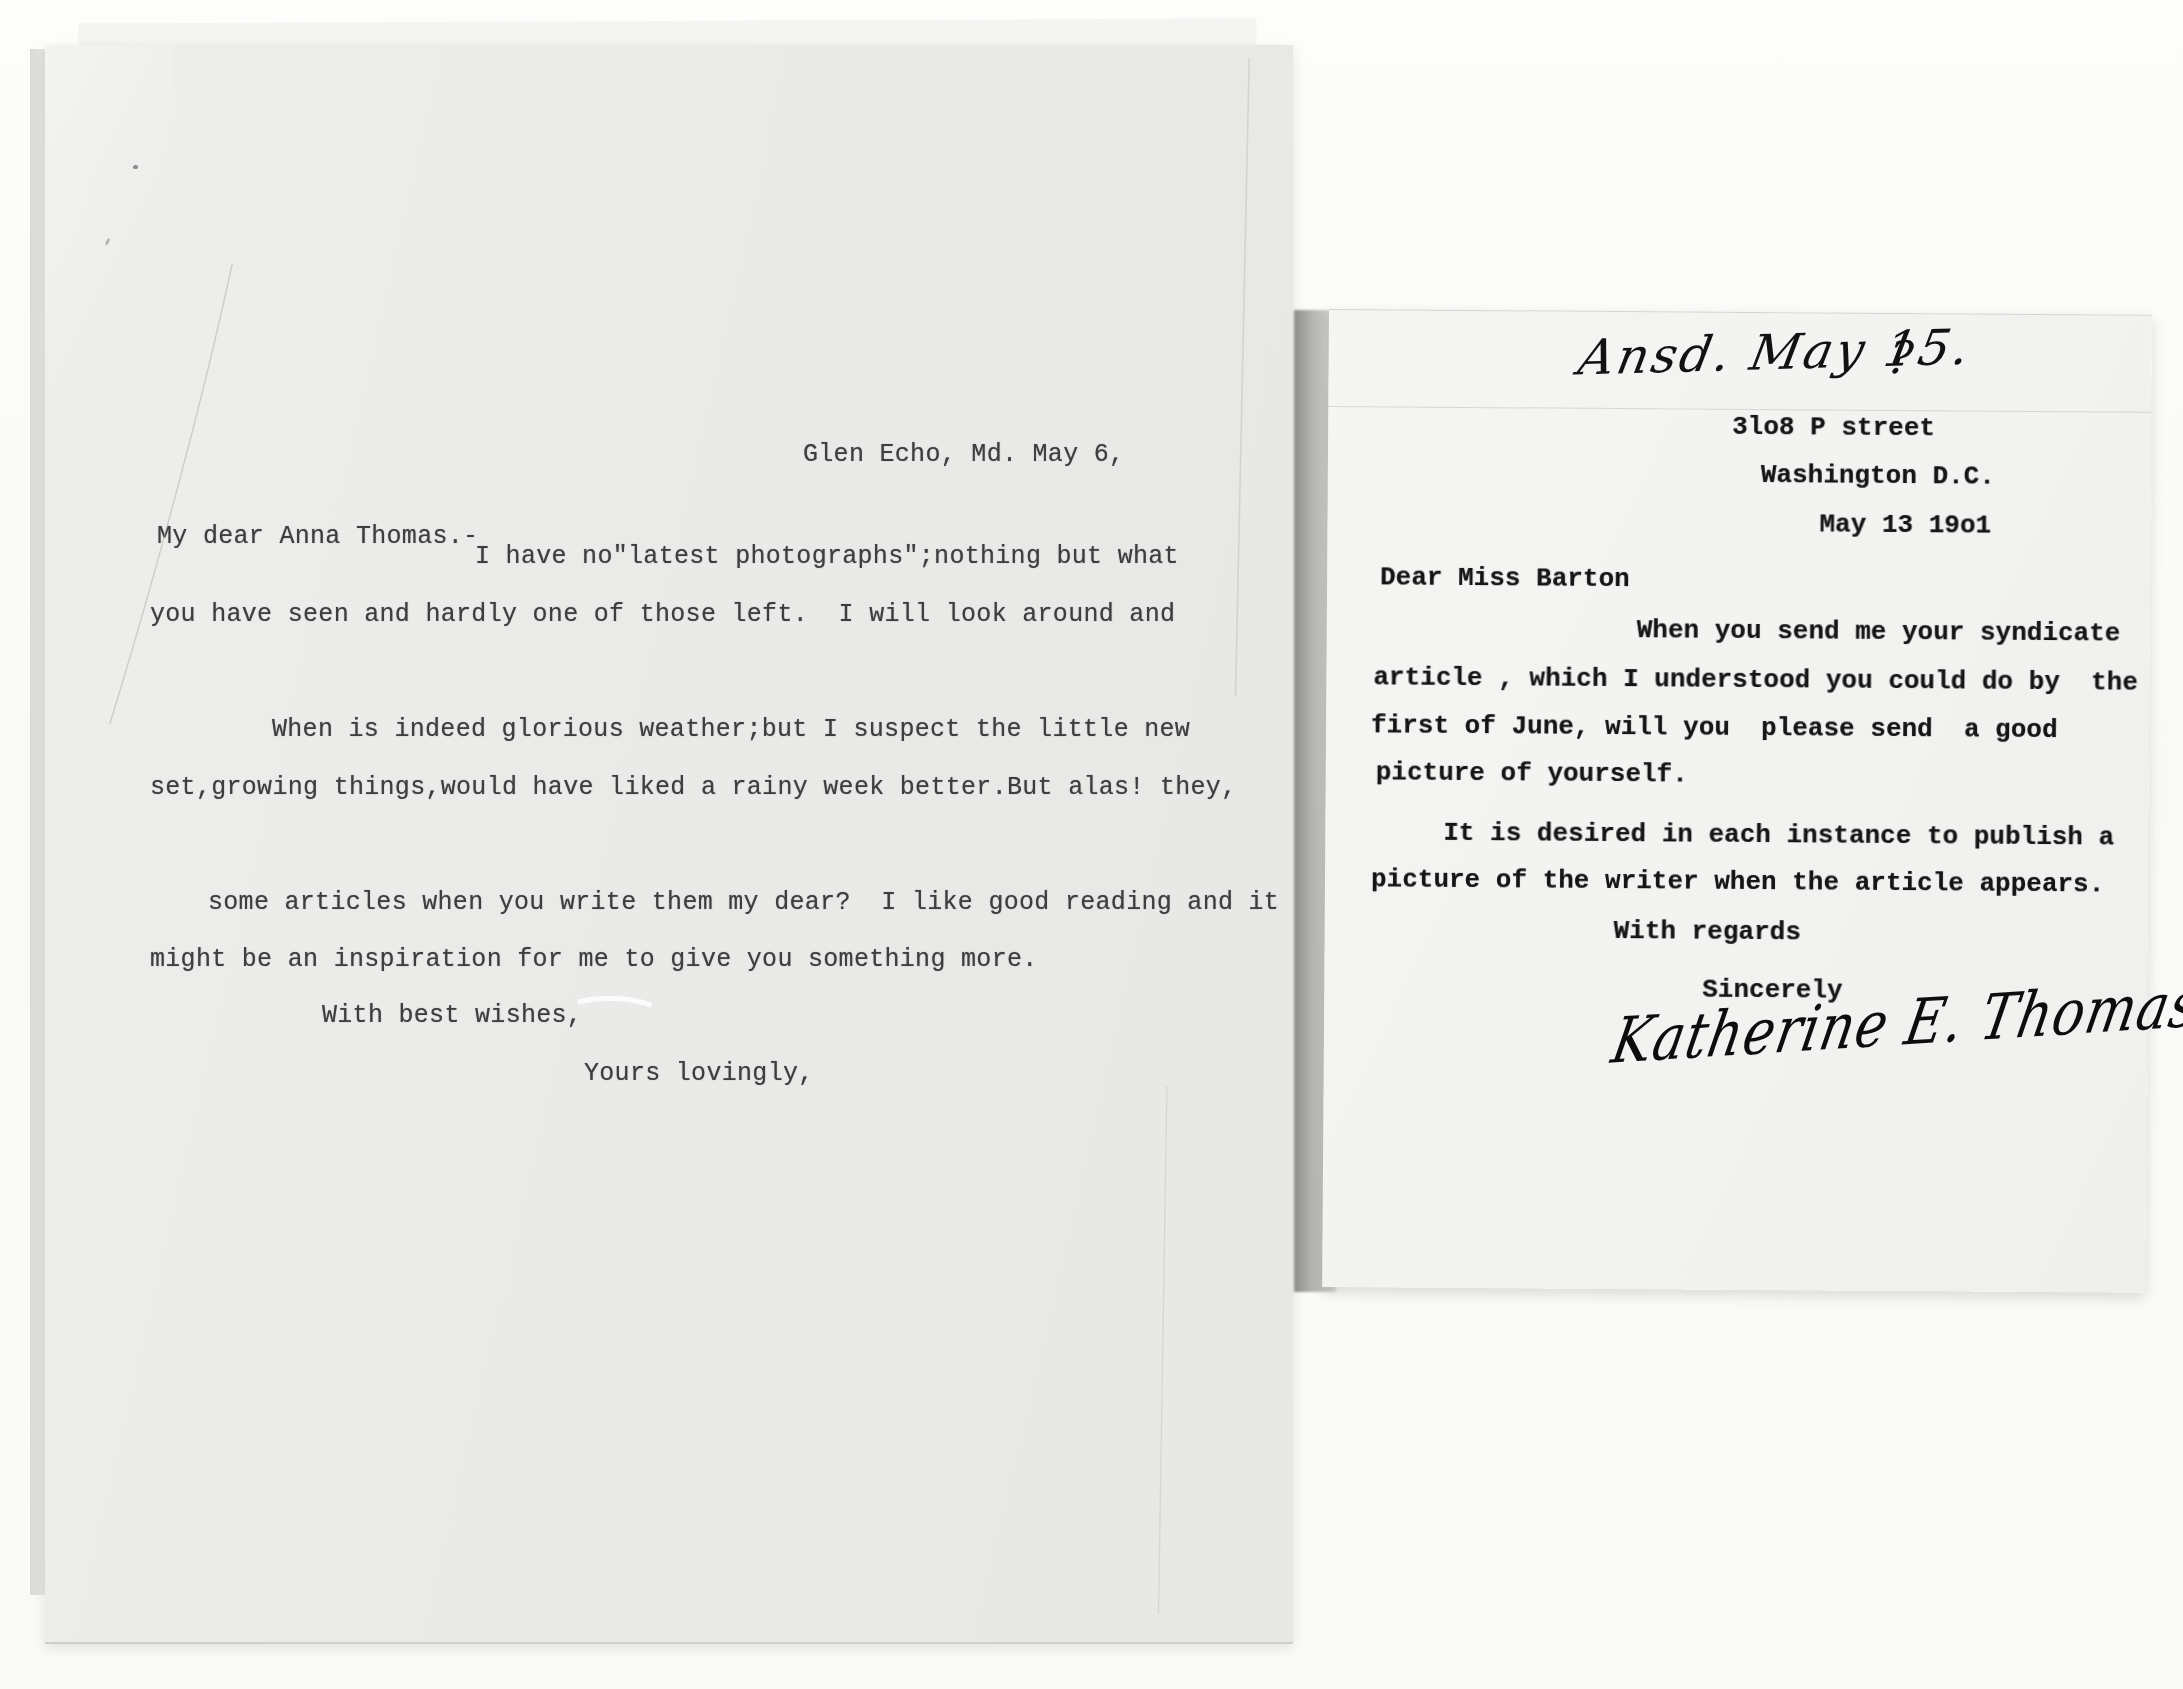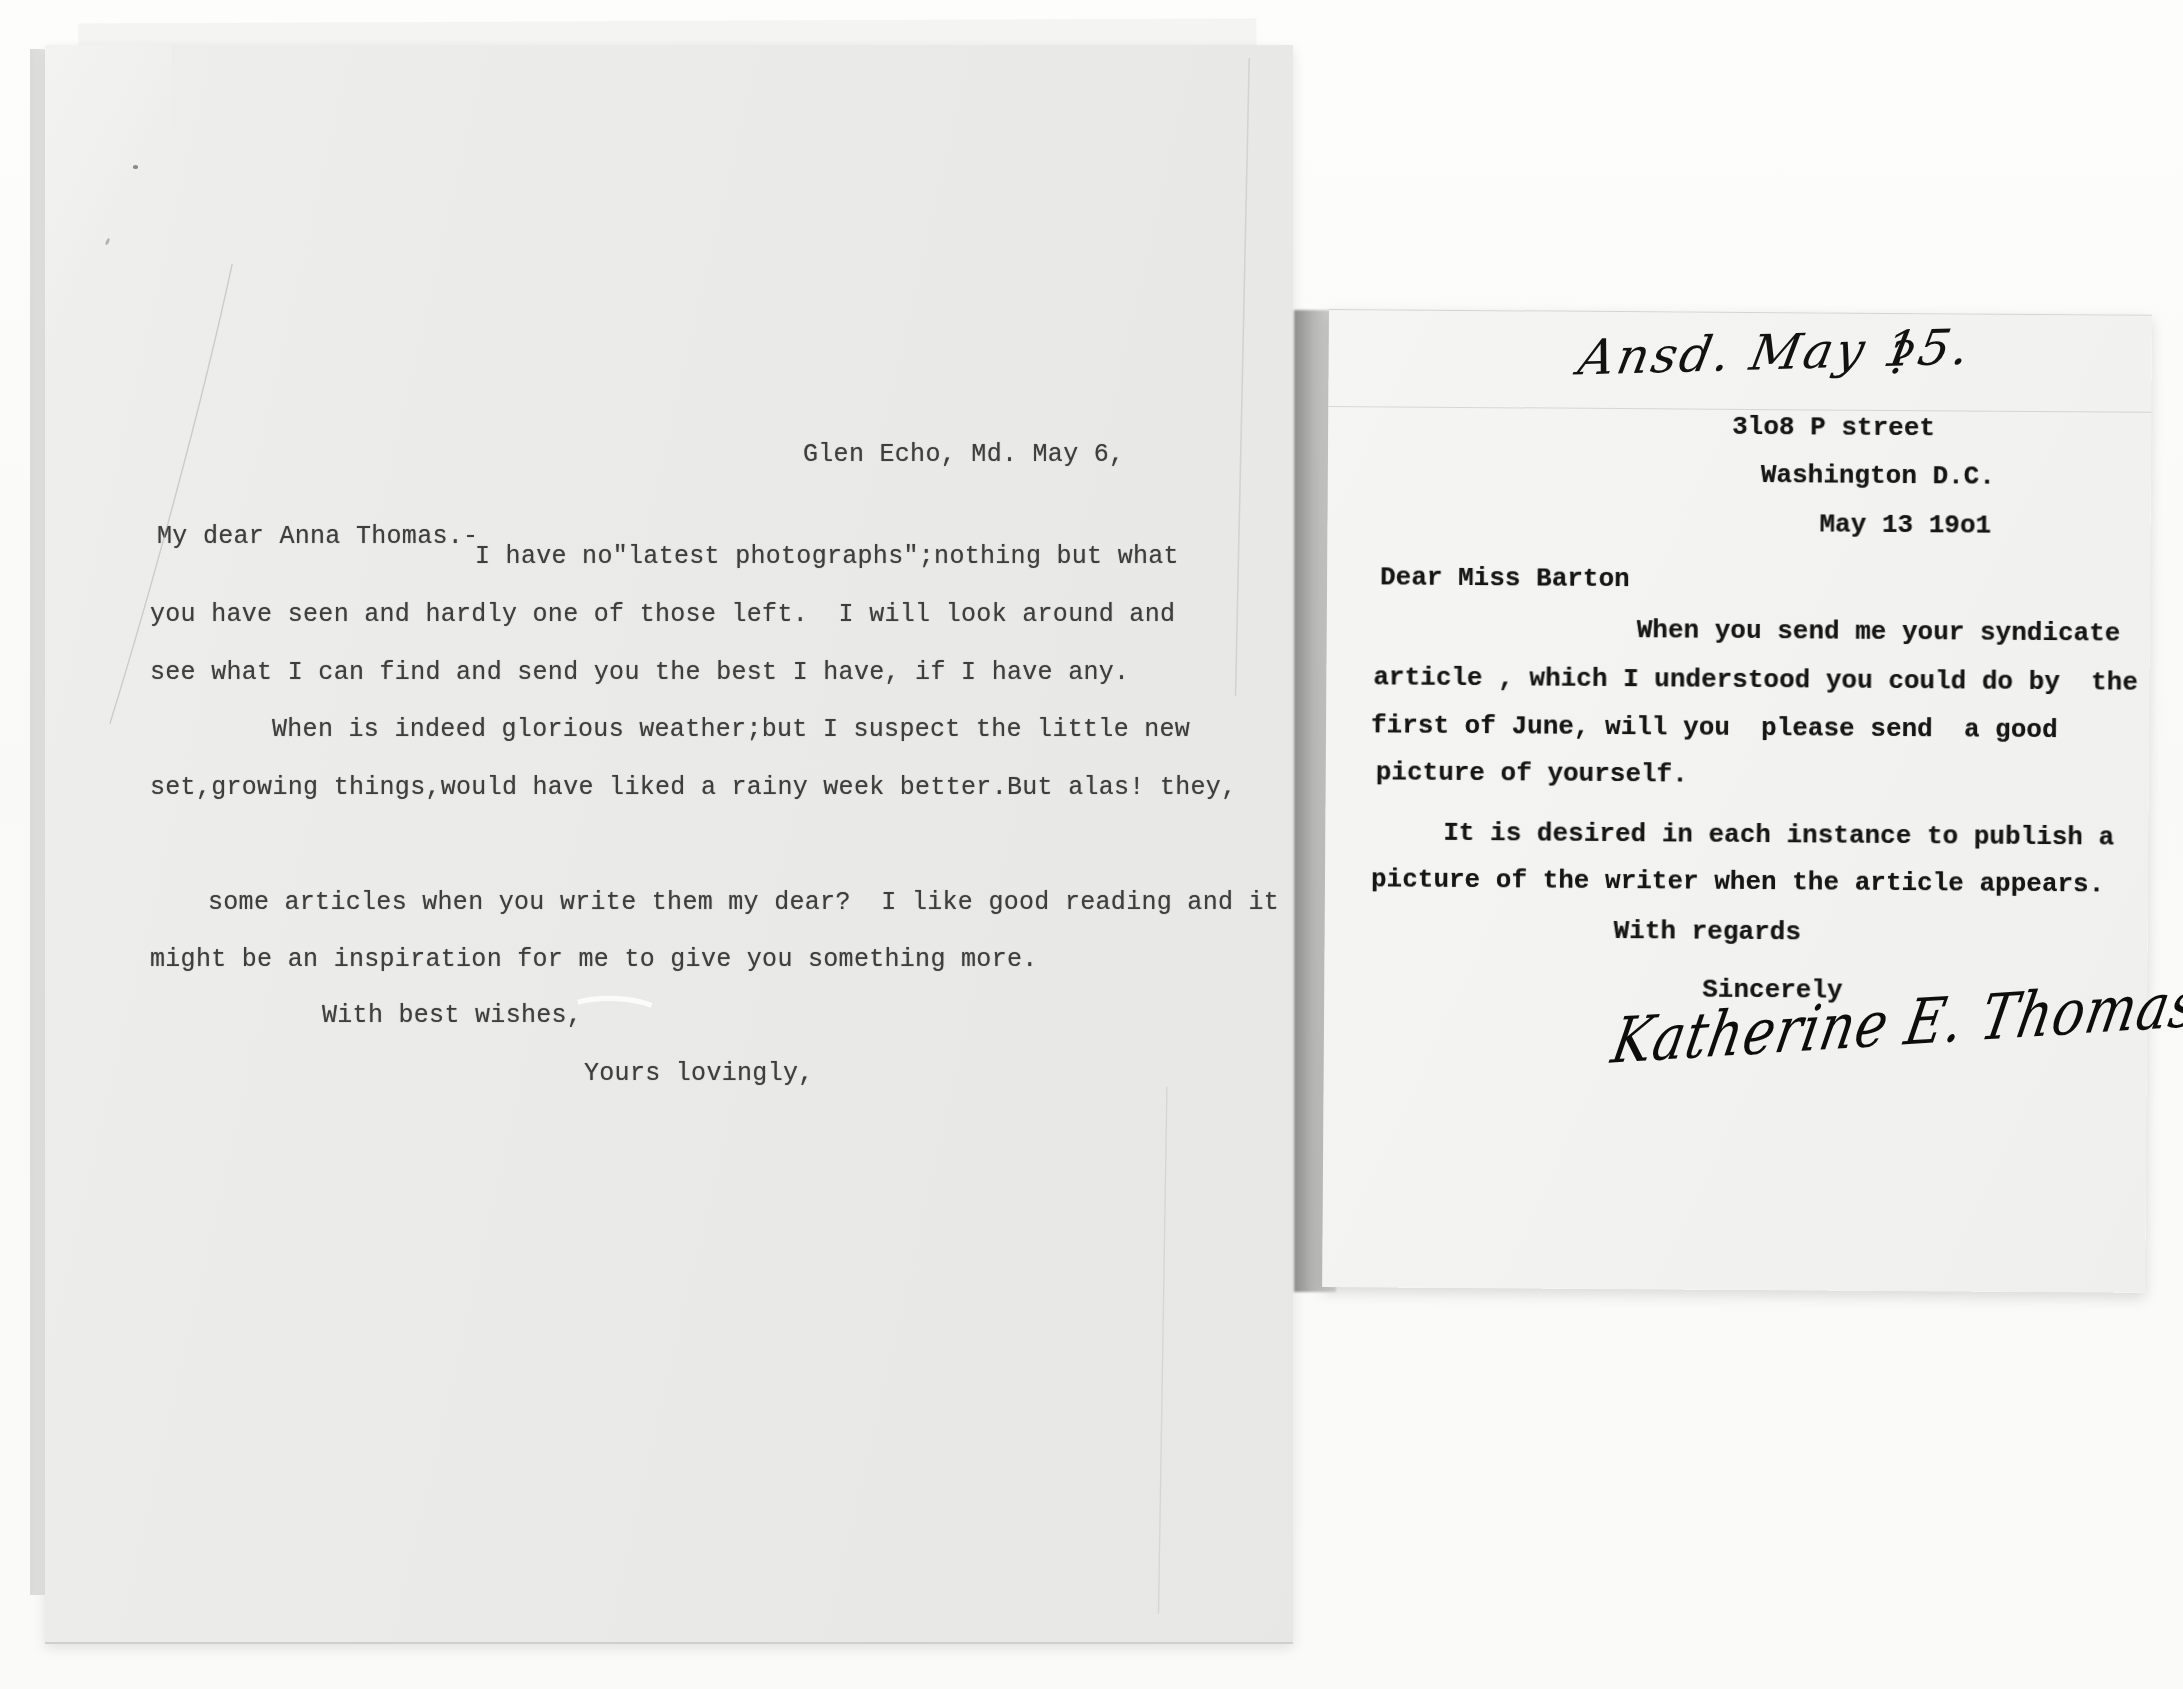--- a/index.html
+++ b/index.html
@@ -158,21 +158,20 @@
   <div id="left-top-flap"></div>
 
   <div id="left-page">
     <div class="fold"></div>
     <div class="bottom-edge"></div>
 
     <div class="tline lt" id="l-dateline">Glen Echo, Md. May 6,</div>
     <div class="tline lt" id="l-salut">My dear Anna Thomas.-</div>
     <div class="tline lt" id="l-b0">I have no"latest photographs";nothing but what</div>
     <div class="tline lt" id="l-b1">you have seen and hardly one of those left.  I will look around and</div>
-    <div class="tline lt" id="l-b2">see what I can find and send you the best I have, if I have any.</div>
     <div class="tline lt" id="l-b3">When is indeed glorious weather;but I suspect the little new</div>
     <div class="tline lt" id="l-b4">set,growing things,would have liked a rainy week better.But alas! they,</div>
     <div class="tline lt" id="l-b6">some articles when you write them my dear?  I like good reading and it</div>
     <div class="tline lt" id="l-b7">might be an inspiration for me to give you something more.</div>
     <div class="tline lt" id="l-closing">With best wishes,</div>
     <div class="tline lt" id="l-signoff">Yours lovingly,</div>
   </div>
 
   <div id="right-behind-edge"></div>
 

